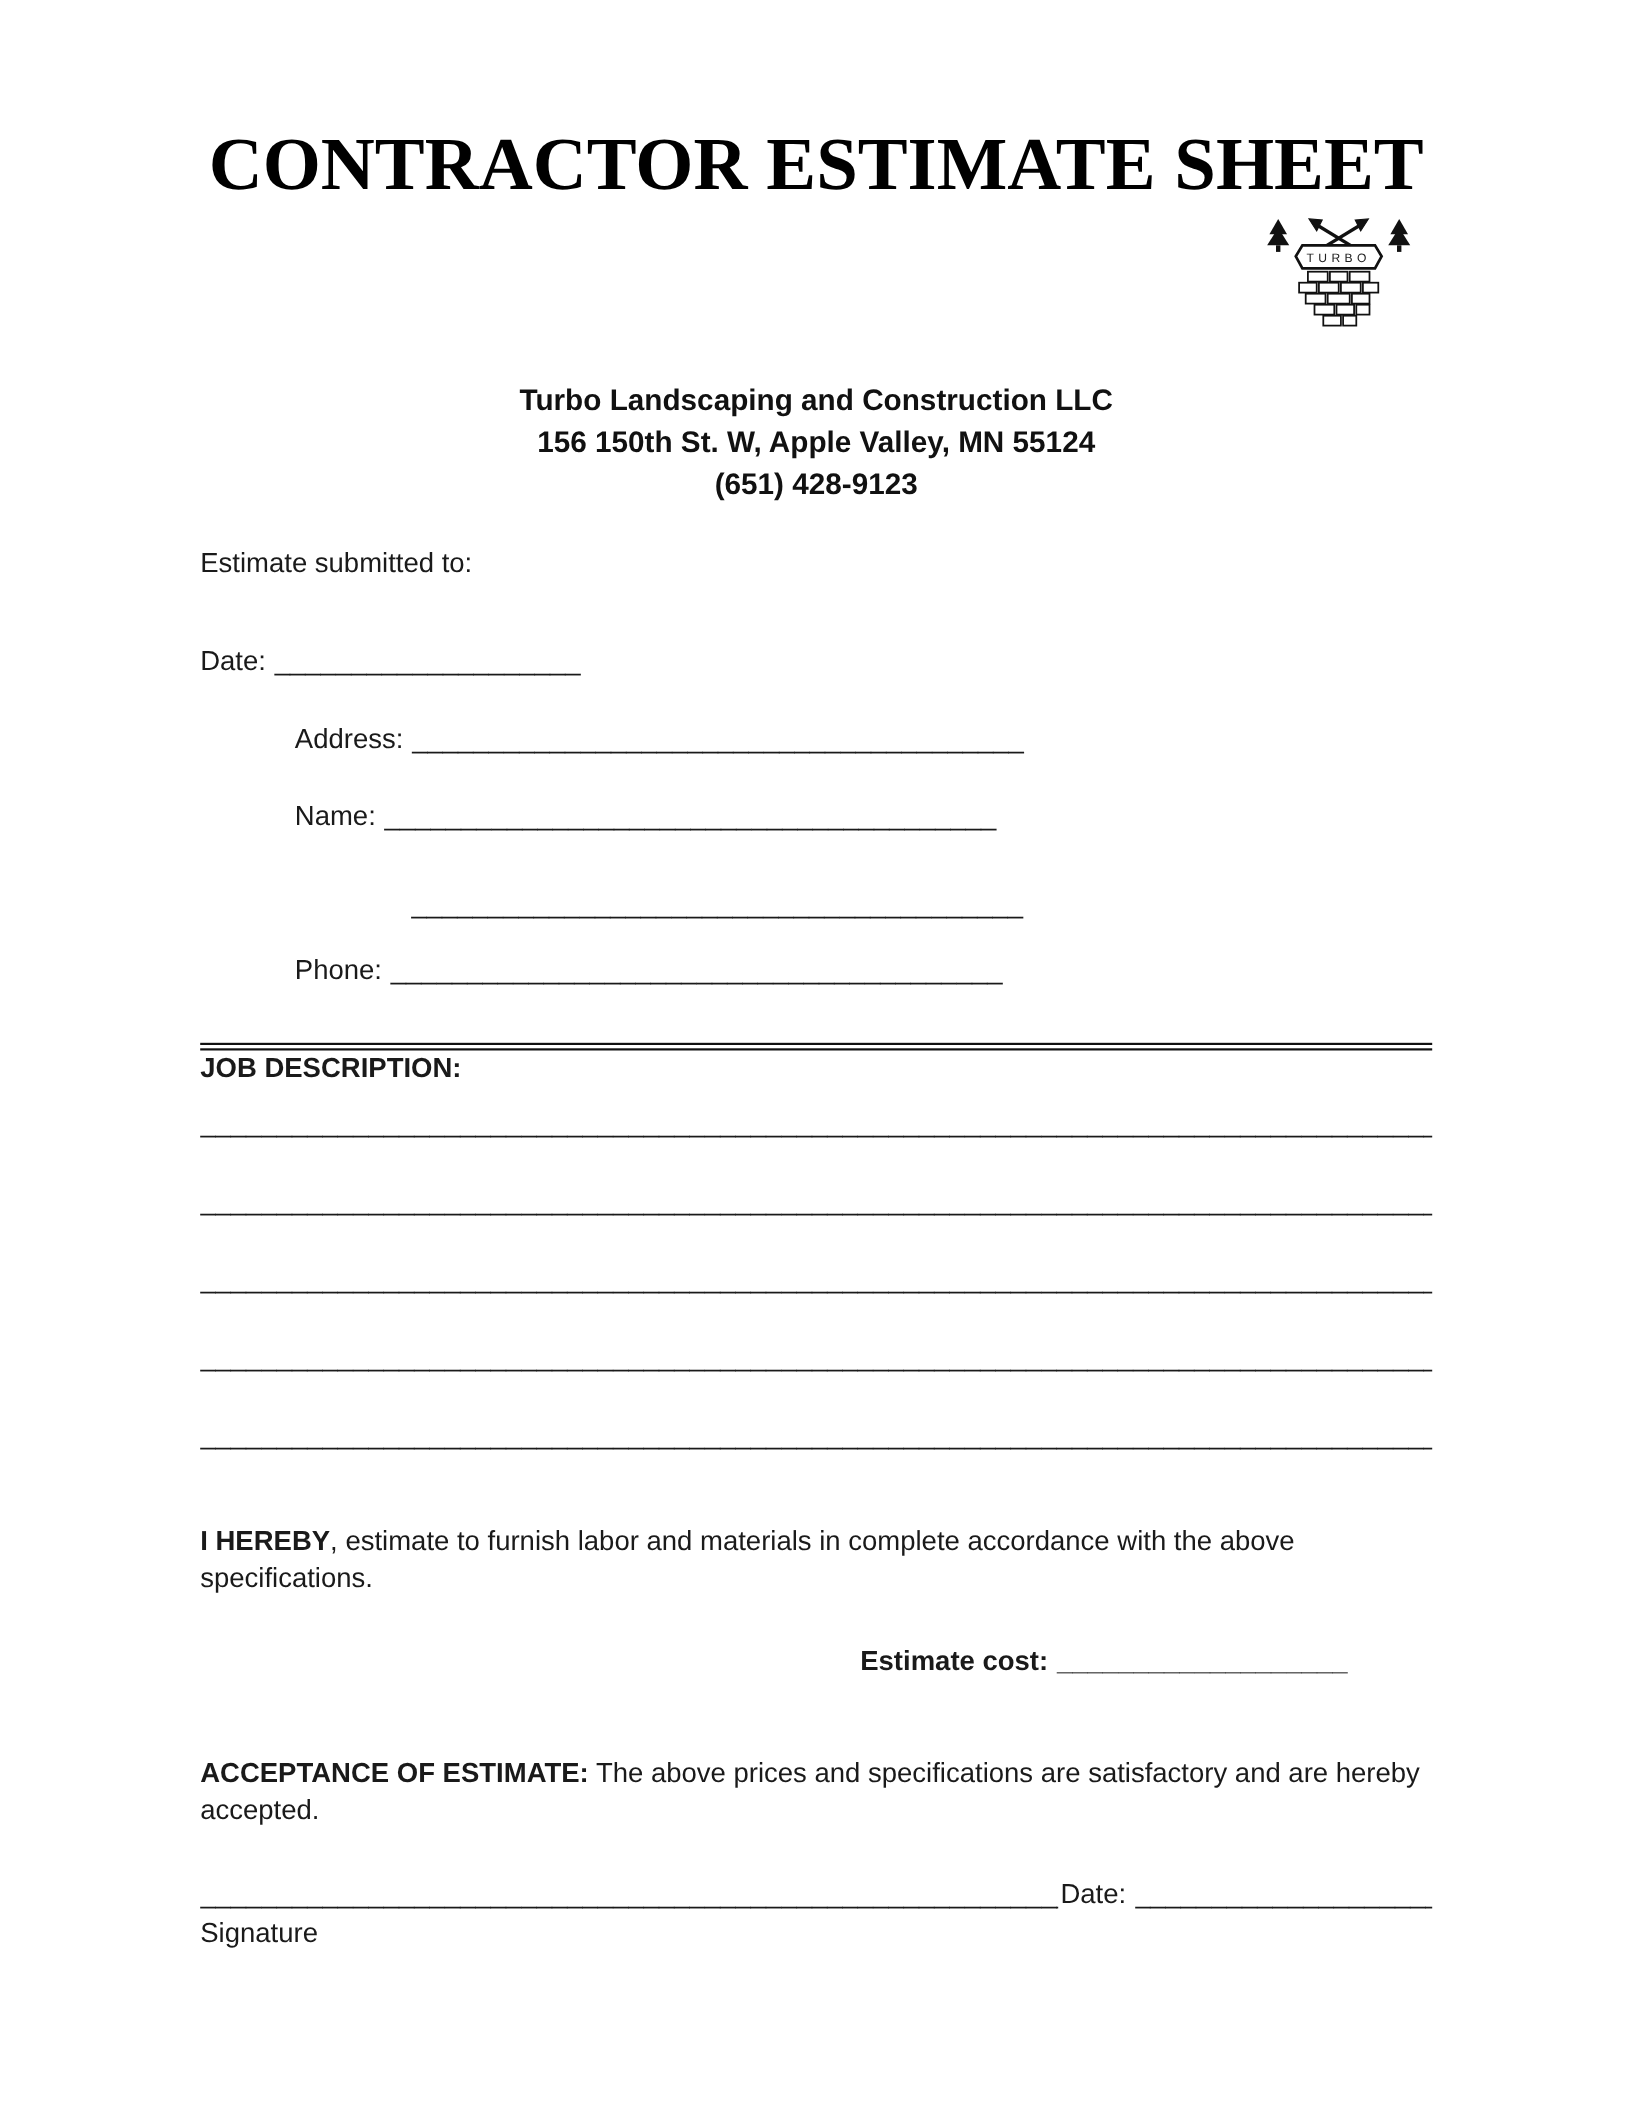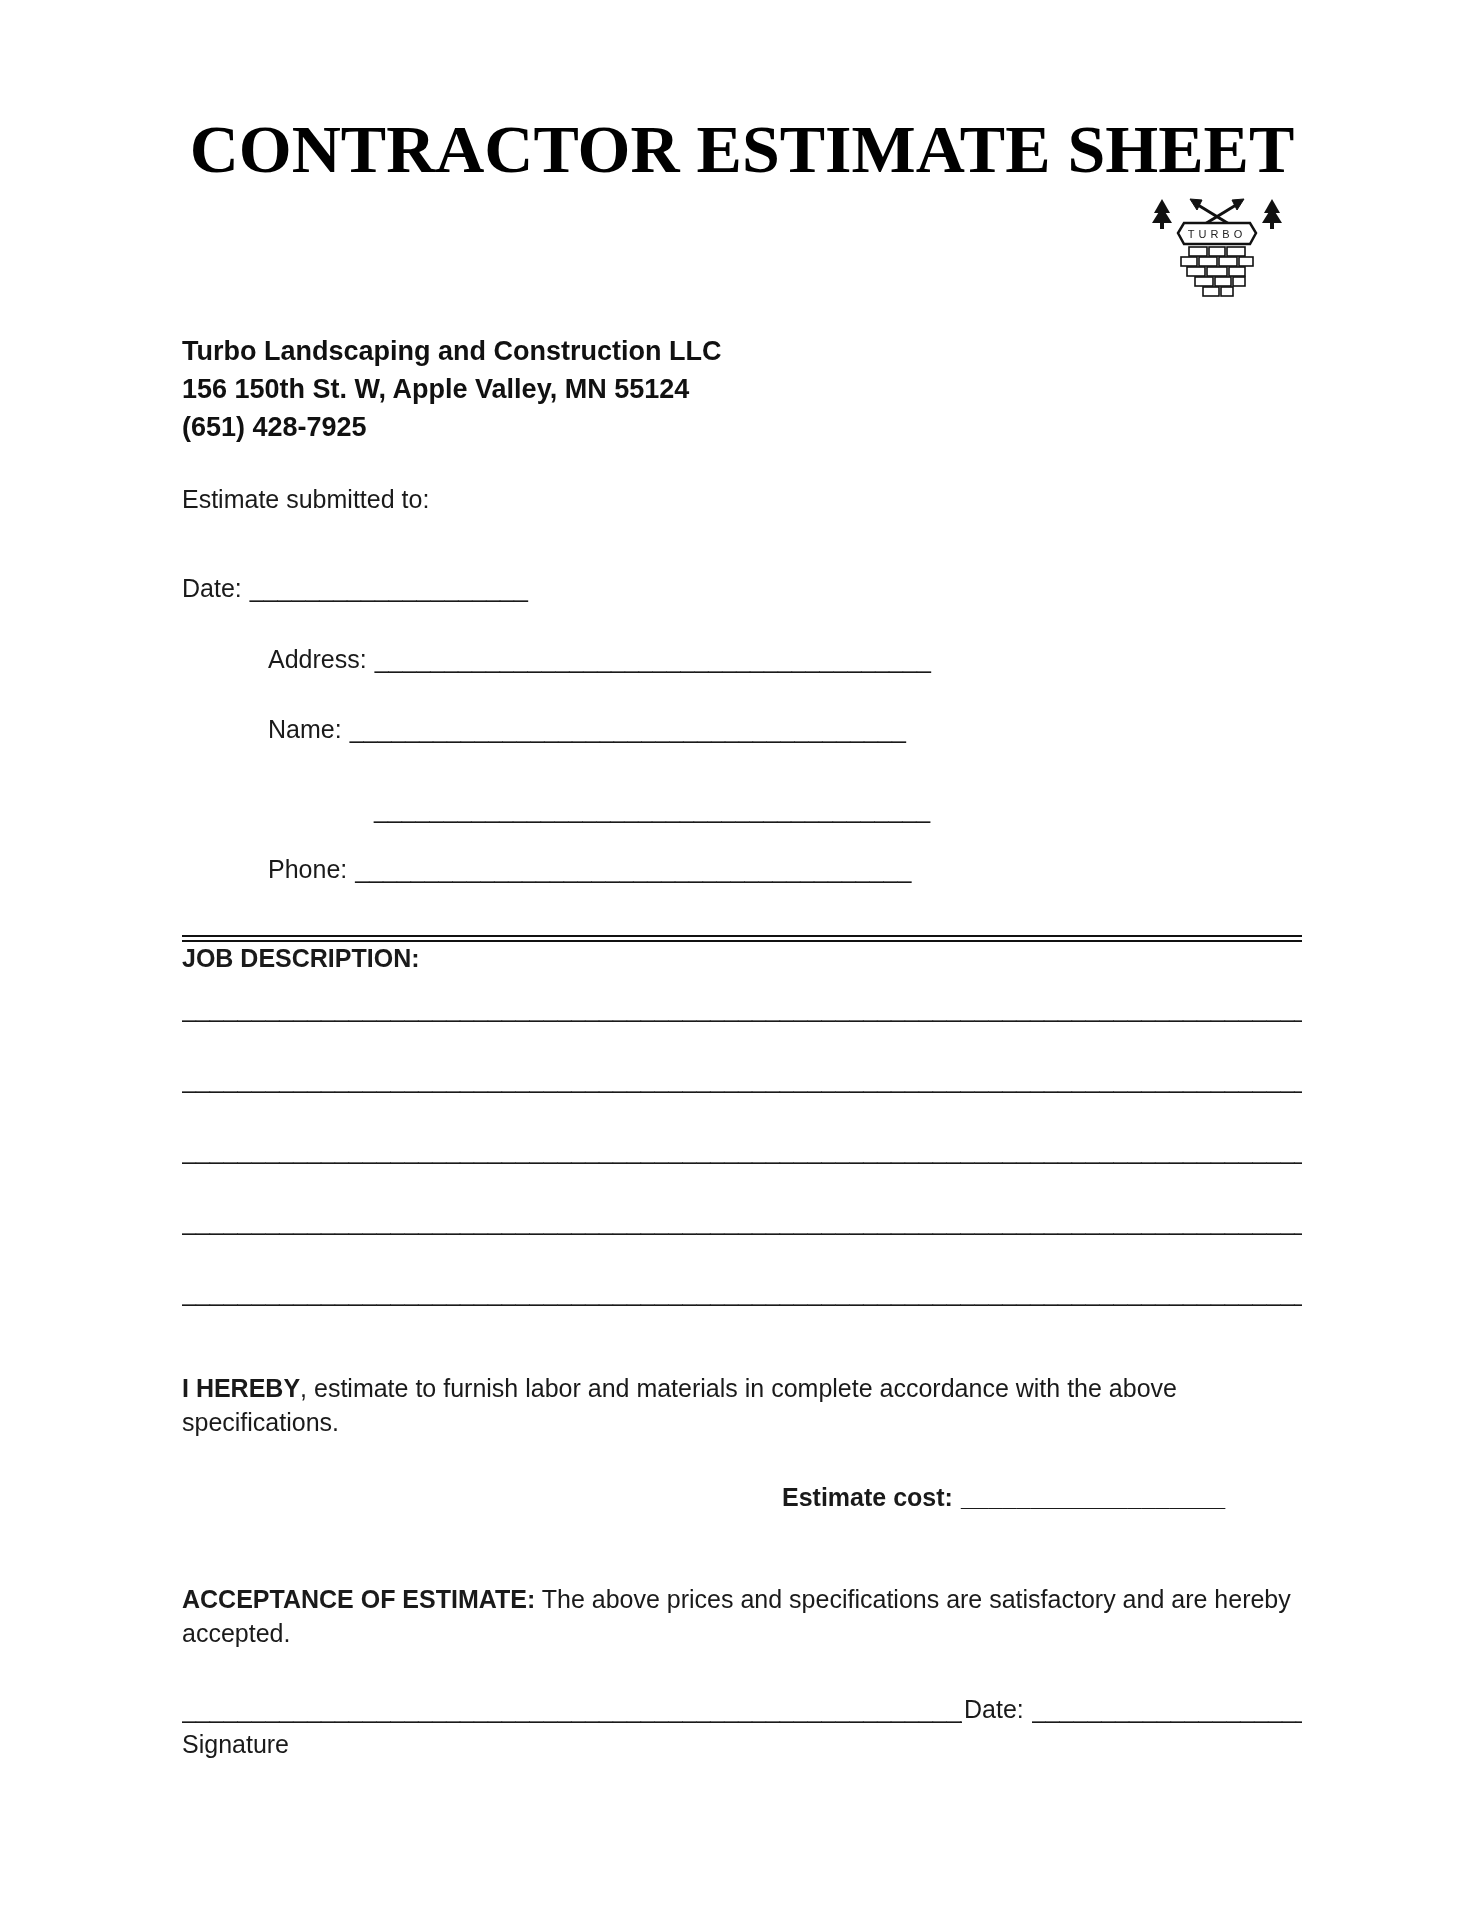--- a/index.html
+++ b/index.html
@@ -28,22 +28,22 @@
     line-height: 1.1;
     color: #000000;
     text-align: center;
     white-space: nowrap;
   }
 
   .logo-wrap { text-align: right; margin-top: 10px; }
   .logo-wrap svg { display: inline-block; }
 
   .company {
-    margin-top: 14px;
-    text-align: left;
+    margin-top: 26px;
+    text-align: center;
     font-weight: bold;
     font-size: 27px;
     line-height: 1.42;
     color: #111;
   }
 
   .row { white-space: nowrap; }
   .line { margin-left: 8px; letter-spacing: 0; }
 
   .date-row { margin-top: 56px; }
@@ -155,21 +155,21 @@
             <rect x="101" y="80" width="12" height="9"></rect>
           <rect x="71" y="90" width="16" height="9"></rect>
             <rect x="89" y="90" width="12" height="9"></rect>
         </g>
       </svg>
     </div>
 
     <div class="company">
       <div>Turbo Landscaping and Construction LLC</div>
       <div>156 150th St. W, Apple Valley, MN 55124</div>
-      <div>(651) 428-7925</div>
+      <div>(651) 428-9123</div>
     </div>
 
     <div class="row submitted-row">Estimate submitted to:</div>
 
     <div class="row date-row">
       <span>Date:</span><span class="line">____________________</span>
     </div>
 
     <div class="row indent-row address-row">
       <span>Address:</span><span class="line">________________________________________</span>

